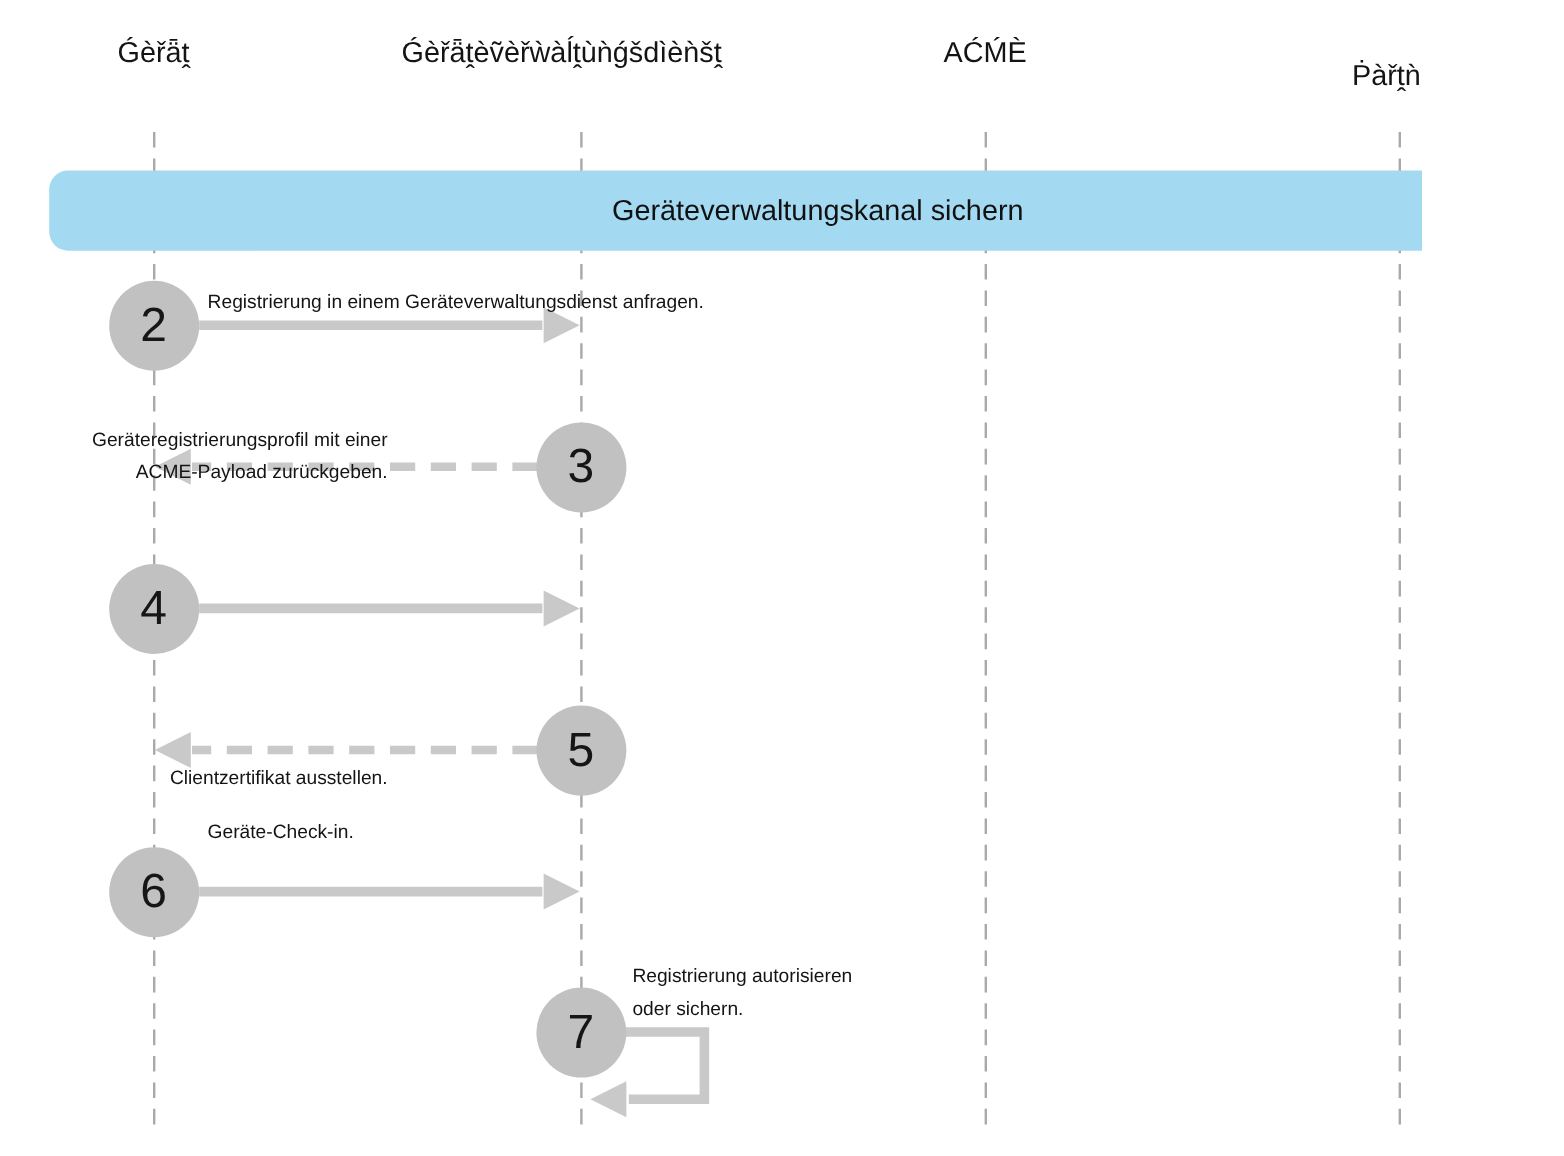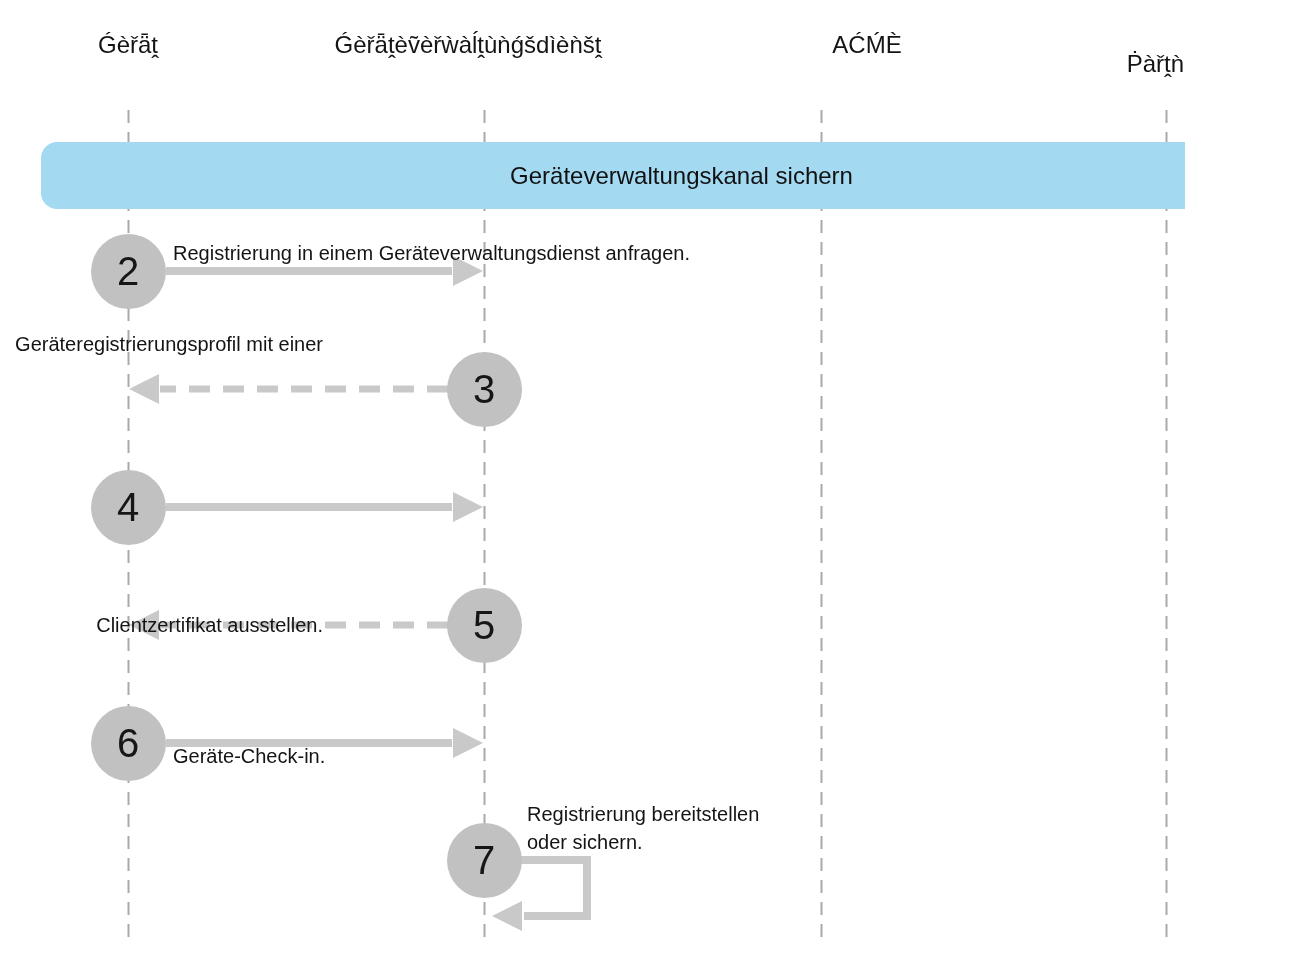--- a/index.html
+++ b/index.html
@@ -28,32 +28,32 @@
   .banner{
     position:absolute;left:12px;top:142px;width:1281px;height:67px;border-radius:16px;
     background:var(--banner-bg);z-index:2;display:flex;align-items:center;justify-content:center;
     font-size:24px;color:#111;margin-left:29px;
   }
   .badge{
     position:absolute;width:75px;height:75px;border-radius:50%;background:var(--circle-bg);
     display:flex;align-items:center;justify-content:center;font-size:40px;color:#161616;z-index:3;
   }
   .step-label{
-    position:absolute;font-size:20px;line-height:26px;color:var(--ink);white-space:nowrap;z-index:4;
+    position:absolute;font-size:16px;line-height:26px;color:var(--ink);white-space:nowrap;z-index:4;
   }
-  .align-right{text-align:right;}
+  .align-right{text-align:right;margin-top:24px;}
 </style>
 </head>
 <body>
 
 <div id="stage">
 
   <div class="hdr" style="left:128px;top:30px;">Ǵèřǟṱ</div>
   <div class="hdr" style="left:468px;top:30px;">Ǵèřǟṱèṽèřẁàĺṱùǹǵšdìèǹšṱ</div>
-  <div class="hdr" style="left:821px;top:30px;margin-left:46px;">AĆḾÈ</div>
+  <div class="hdr" style="left:821px;top:30px;">AĆḾÈ</div>
   <div class="hdr two-line" style="left:1166px;top:14px;">
     <br>
     <span>Ṗàřṱǹèř</span>
   </div>
 
   <svg id="diagram-svg" width="1303" height="963" viewBox="0 0 1303 963">
 
     <line class="lifeline" x1="128.5" y1="110" x2="128.5" y2="945"></line>
     <line class="lifeline" x1="484.5" y1="110" x2="484.5" y2="945"></line>
     <line class="lifeline" x1="821.5" y1="110" x2="821.5" y2="945"></line>
@@ -84,25 +84,26 @@
   <div class="badge" style="left:446.5px;top:351.5px;">3</div>
   <div class="badge" style="left:90.5px;top:469.5px;">4</div>
   <div class="badge" style="left:446.5px;top:587.5px;">5</div>
   <div class="badge" style="left:90.5px;top:705.5px;">6</div>
   <div class="badge" style="left:446.5px;top:822.5px;">7</div>
 
   <div class="step-label" style="left:173px;top:240px;">Registrierung in einem Geräteverwaltungsdienst anfragen.</div>
 
   <div class="step-label align-right" style="right:862px;top:331px;">
     <span>Geräteregistrierungsprofil mit einer</span><br>
+    <span>ACME-Payload zurückgeben.</span>
   </div>
 
 
   <div class="step-label align-right" style="right:862px;top:612px;">Clientzertifikat ausstellen.</div>
 
-  <div class="step-label" style="left:173px;top:743px;">Geräte-Check-in.</div>
+  <div class="step-label" style="left:173px;top:681px;">Geräte-Check-in.</div>
 
   <div class="step-label" style="left:527px;top:800px;line-height:28px;">
-    <span>Registrierung bereitstellen</span><br>
+    <span>Registrierung autorisieren</span><br>
     <span>oder sichern.</span>
   </div>
 
 </div>
 
 </body></html>

